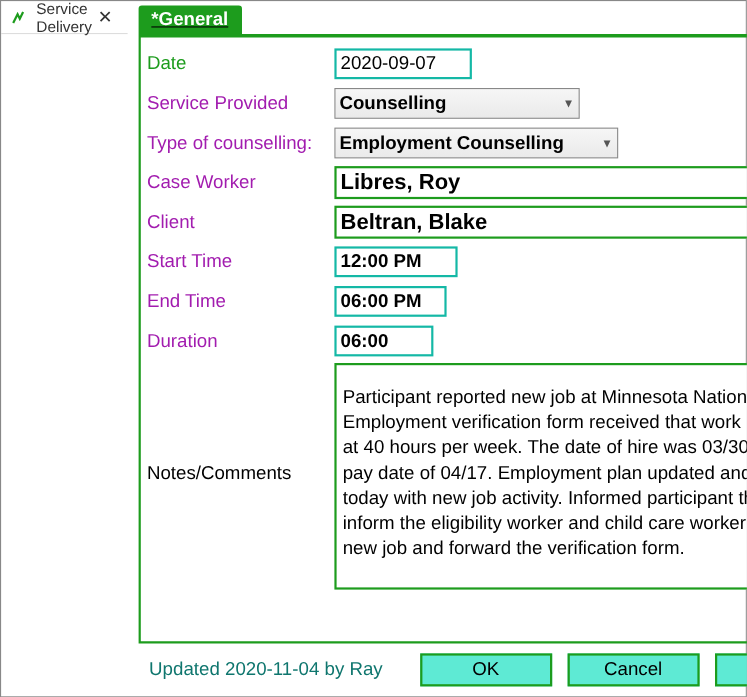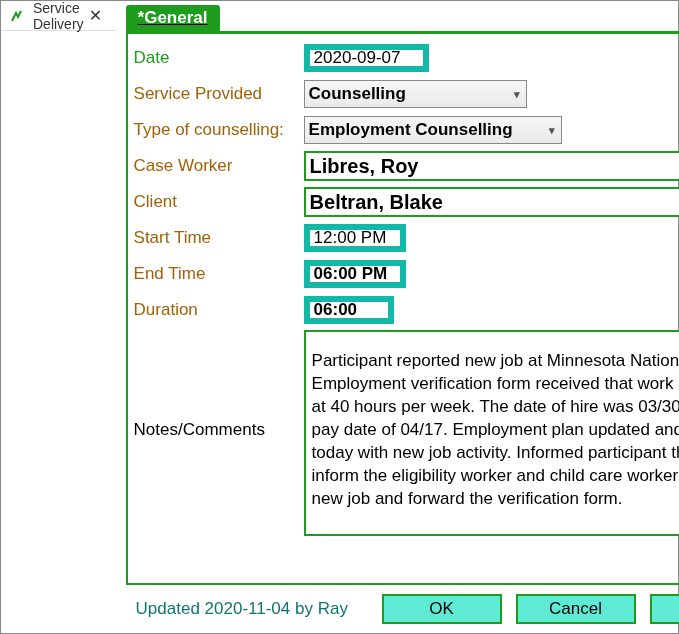--- a/index.html
+++ b/index.html
@@ -83,35 +83,35 @@
   }
   .row {
     display: flex;
     align-items: center;
     min-height: 32px;
     margin-bottom: 4px;
   }
   .row .label {
     width: 172px;
     font-size: 17px;
-    color: #a16207;
+    color: #a21caf;
     padding-left: 2px;
   }
   .row .label.green {
     color: #1d9c1d;
   }
   .row .field {
     flex: 1;
     display: flex;
     align-items: center;
     gap: 4px;
   }
   input.text-input {
     height: 28px;
-    border: 6px solid #14b8a6;
+    border: 2px solid #14b8a6;
     font-size: 17px;
     padding: 0 4px;
     background: #fff;
     color: #000;
     font-family: inherit;
   }
   .select-box {
     height: 28px;
     border: 1px solid #888;
     background: linear-gradient(#f6f6f6,#eaeaea);
@@ -309,21 +309,21 @@
                     <path d="M6 10a3 3 0 010-4l2-2a3 3 0 014 4M10 6a3 3 0 010 4l-2 2a3 3 0 01-4-4" stroke="#888" stroke-width="1.5" fill="none"></path>
                   </svg>
               </span>
             </div>
           </div>
         </div>
 
         <div class="row">
           <div class="label">Start Time</div>
           <div class="field">
-            <input class="text-input" style="width: 102px; font-weight: normal;" value="12:00 PM">
+            <input class="text-input" style="width: 112px; font-weight: bold;" value="12:00 PM">
           </div>
         </div>
 
         <div class="row">
           <div class="label">End Time</div>
           <div class="field">
             <input class="text-input" style="width: 102px; font-weight: bold;" value="06:00 PM">
           </div>
         </div>
 

